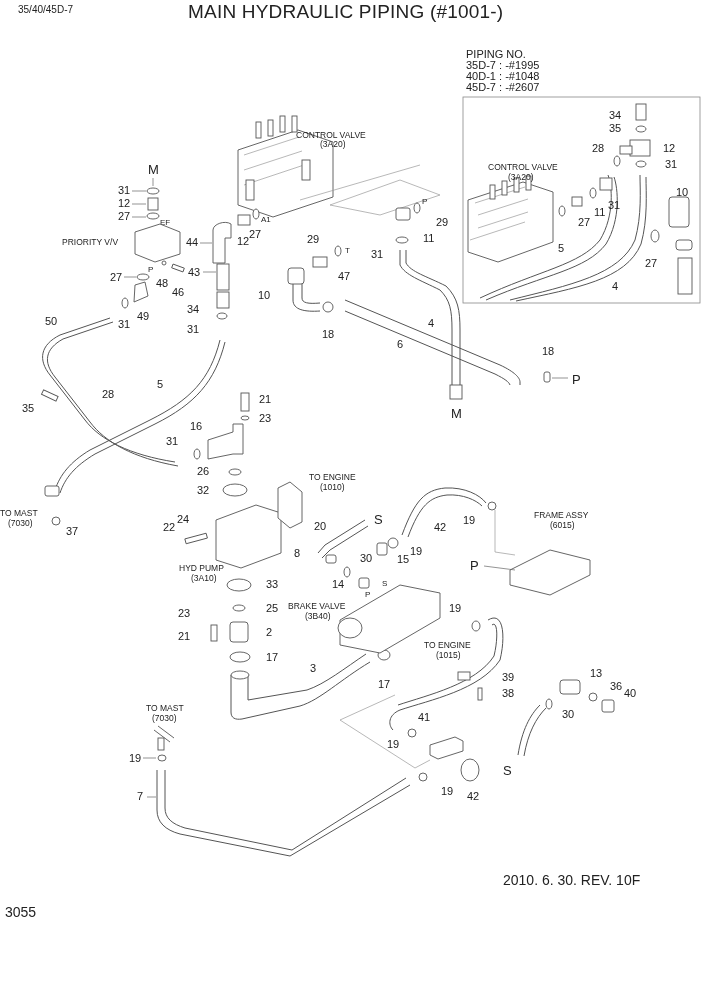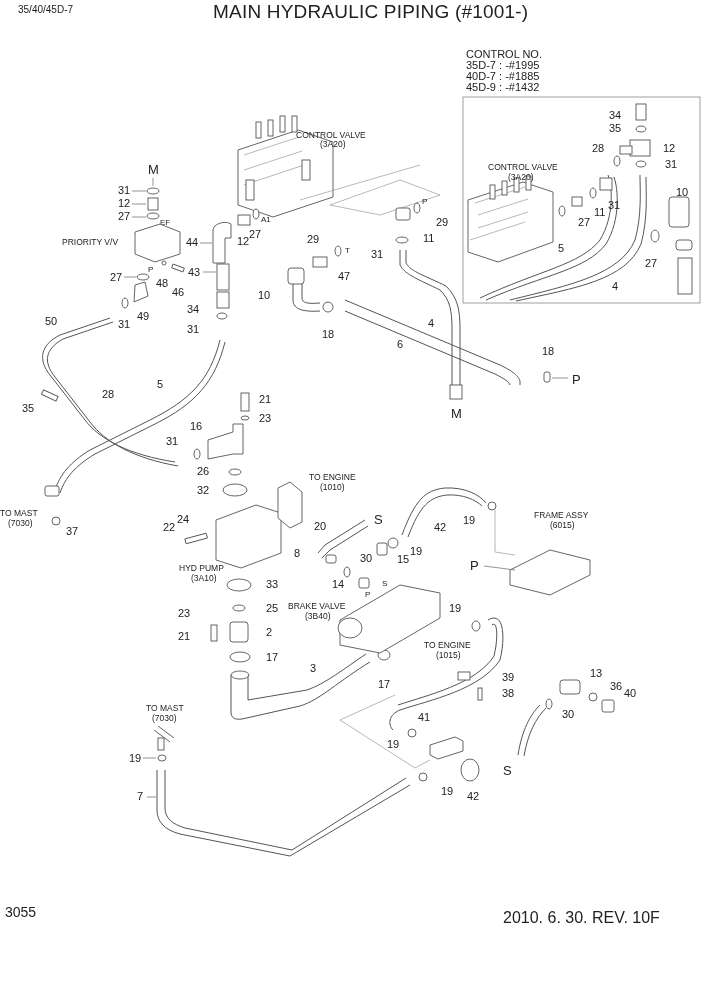--- a/index.html
+++ b/index.html
@@ -1,42 +1,42 @@
 <!DOCTYPE html>
 <html><head>
 <meta charset="utf-8">
 <style>
   html,body{margin:0;padding:0;background:#fff;}
   body{width:702px;height:992px;position:relative;overflow:hidden;font-family:"Liberation Sans",sans-serif;color:#222;}
   .hdr-model{position:absolute;left:18px;top:4px;font-size:10px;}
-  .hdr-title{position:absolute;left:188px;top:1px;font-size:19px;letter-spacing:0.2px;margin-left:25px;}
+  .hdr-title{position:absolute;left:188px;top:1px;font-size:19px;letter-spacing:0.2px;}
   .serial{position:absolute;left:466px;top:49px;font-size:11px;line-height:11px;}
   .footer-page{position:absolute;left:5px;top:904px;font-size:14px;}
-  .footer-rev{position:absolute;left:503px;top:909px;font-size:16px;text-align:center;}
+  .footer-rev{position:absolute;left:503px;top:872px;font-size:14px;text-align:center;}
   svg#diagram{position:absolute;left:0;top:0;}
   .lbl{font-family:"Liberation Sans",sans-serif;font-size:11px;fill:#222;}
   .lbl-sm{font-family:"Liberation Sans",sans-serif;font-size:8px;fill:#222;}
   .lbl-note{font-family:"Liberation Sans",sans-serif;font-size:8.5px;fill:#222;}
   .lbl-big{font-family:"Liberation Sans",sans-serif;font-size:13px;fill:#222;}
   .ldr{stroke:#666;stroke-width:0.7;fill:none;}
   .pipe{stroke:#555;stroke-width:1;fill:none;}
   .part{stroke:#555;stroke-width:0.9;fill:#fff;}
   .ghost{stroke:#999;stroke-width:0.7;fill:none;}
 </style>
 </head>
 <body>
 
 <div class="hdr-model">35/40/45D-7</div>
 <div class="hdr-title">MAIN HYDRAULIC PIPING (#1001-)</div>
 
 <div class="serial">
-  <div>CONTROL NO.</div>
+  <div>PIPING NO.</div>
   <div>35D-7 : -#1995</div>
-  <div>40D-7 : -#1885</div>
-  <div>45D-9 : -#1432</div>
+  <div>40D-1 : -#1048</div>
+  <div>45D-7 : -#2607</div>
 </div>
 
 <svg id="diagram" width="702" height="992">
 
   <rect x="463" y="97" width="237" height="206" fill="none" stroke="#888" stroke-width="0.8"></rect>
 
   <g>
     <path class="part" d="M468 200 l55 -18 l30 10 l0 50 l-55 20 l-30 -10 z"></path>
     <path class="ghost" d="M475 203 l50 -16 M478 215 l50 -16 M478 228 l50 -16 M470 240 l55 -18"></path>
     <rect class="part" x="490" y="185" width="5" height="14"></rect>

